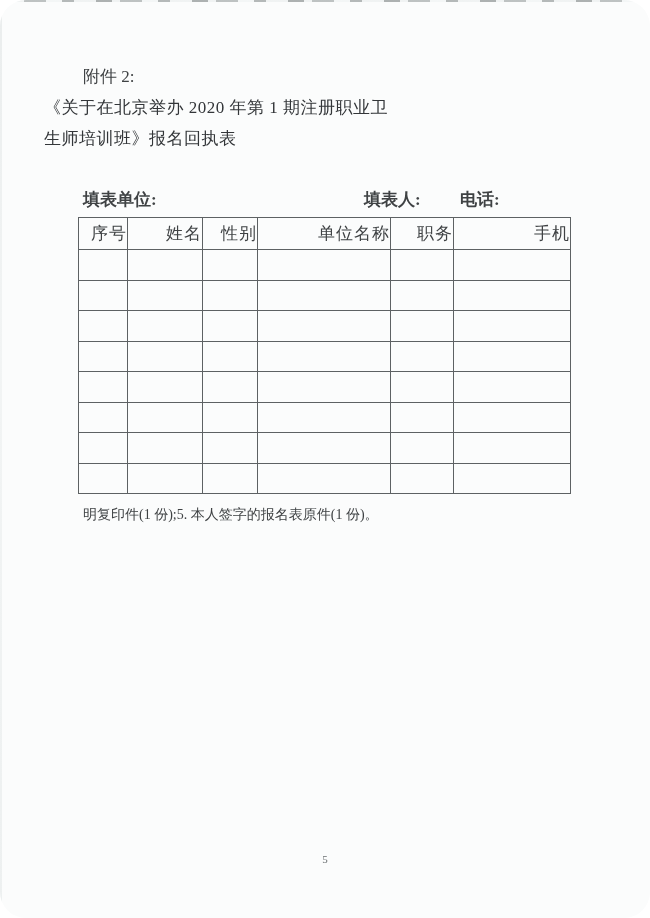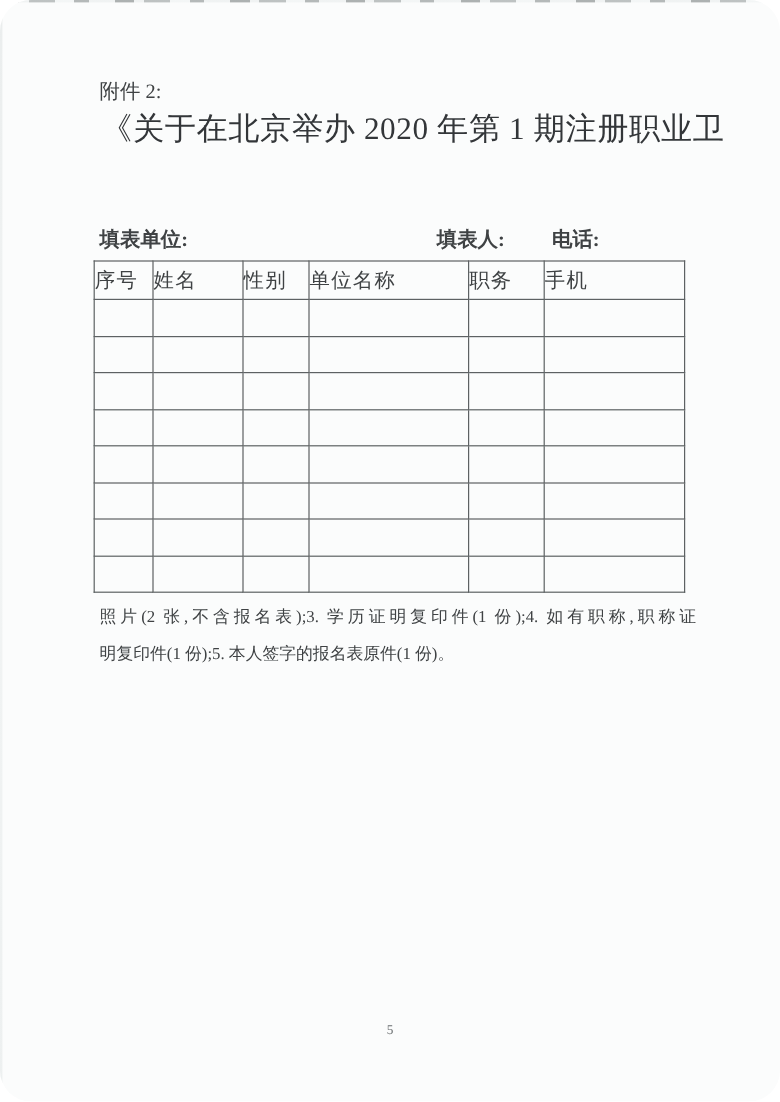--- a/index.html
+++ b/index.html
@@ -31,22 +31,22 @@
     position:absolute;top:0;left:0;bottom:0;width:2px;
     background:linear-gradient(180deg,#e3e7e7,#eef1f1 40%,#e7ebeb);
     opacity:.7;
   }
   .attachment-label{
     position:absolute;left:83px;top:66px;
     font-size:17px;line-height:22px;
   }
   .doc-title{
     position:absolute;left:44px;top:92px;width:600px;
-    text-align:center;color:var(--ink-dark);
-    font-size:26px;line-height:31px;font-weight:400;
+    color:var(--ink-dark);
+    font-size:17px;line-height:31px;font-weight:400;
     letter-spacing:.5px;
   }
   .doc-title .t-line{white-space:nowrap;}
   .form-info-row{position:absolute;left:0;top:188px;width:552px;height:22px;}
   .form-info-row span{
     position:absolute;font-size:17px;font-weight:700;white-space:nowrap;
   }
   .unit-label{left:83px;}
   .person-label{left:364px;}
   .phone-label{left:460px;font-family:Liberation Serif, serif;}
@@ -54,21 +54,21 @@
     position:absolute;left:78px;top:217px;width:492px;
     border-collapse:collapse;table-layout:fixed;
     border:1px solid var(--border-outer);
   }
   .signup-table th,.signup-table td{
     border:1px solid var(--border);
     padding:0;margin:0;
   }
   .signup-table th{
     height:31px;font-size:17px;font-weight:400;
-    text-align:left;vertical-align:middle;color:var(--ink);
+    text-align:right;vertical-align:middle;color:var(--ink);
     letter-spacing:1px;
   }
   .signup-table td{height:29.5px;}
   .checkin-note{
     position:absolute;left:83px;top:499px;width:497px;
     font-size:14px;line-height:31px;color:var(--ink);
   }
   .note-line{
     white-space:nowrap;
     text-align:justify;
@@ -85,20 +85,21 @@
 <body>
 
 <div class="page">
   <div class="scan-top-band"></div>
   <div class="scan-left-edge"></div>
 
   <div class="attachment-label">附件 2:</div>
 
   <div class="doc-title">
     <div class="t-line">《关于在北京举办 2020 年第 1 期注册职业卫</div>
+    <div class="t-line">生师培训班》报名回执表</div>
   </div>
 
   <div class="form-info-row">
     <span class="unit-label">填表单位:</span>
     <span class="person-label">填表人:</span>
     <span class="phone-label">电话:</span>
   </div>
 
   <table class="signup-table">
     <colgroup>
@@ -181,18 +182,17 @@
           <td></td>
           <td></td>
           <td></td>
           <td></td>
           <td></td>
         </tr>
       </tbody>
   </table>
 
   <div class="checkin-note">
-    <div class="note-line">照片(2 张,不含报名表);3. 学历证明复印件(1 份);4. 如有职称,职称证</div>
     <div class="note-line last">明复印件(1 份);5. 本人签字的报名表原件(1 份)。</div>
   </div>
 
   <div class="page-number">5</div>
 </div>
 
 </body></html>

